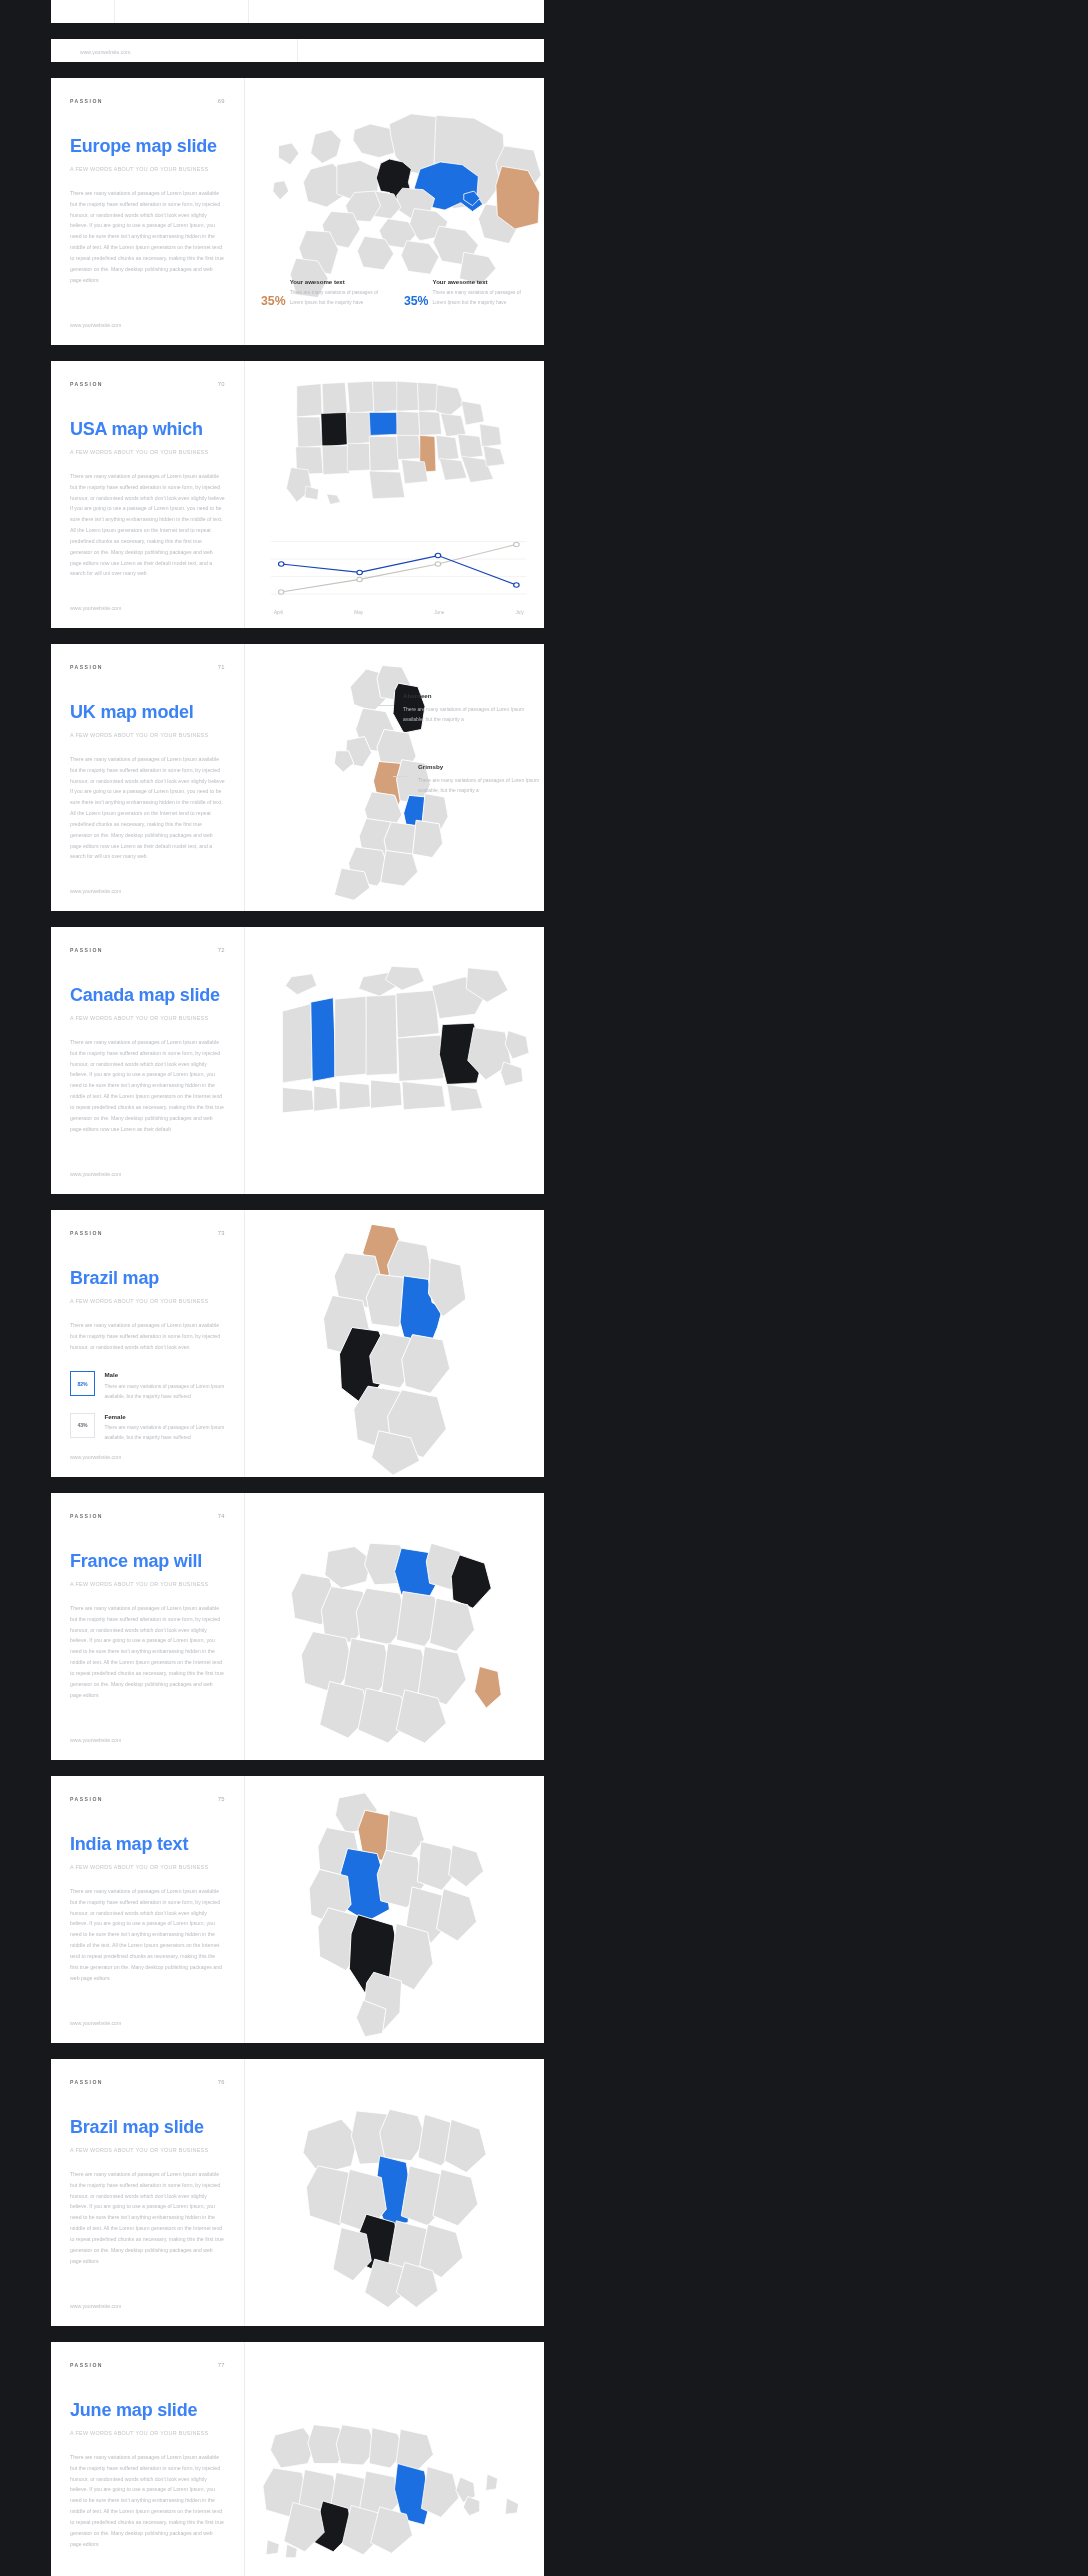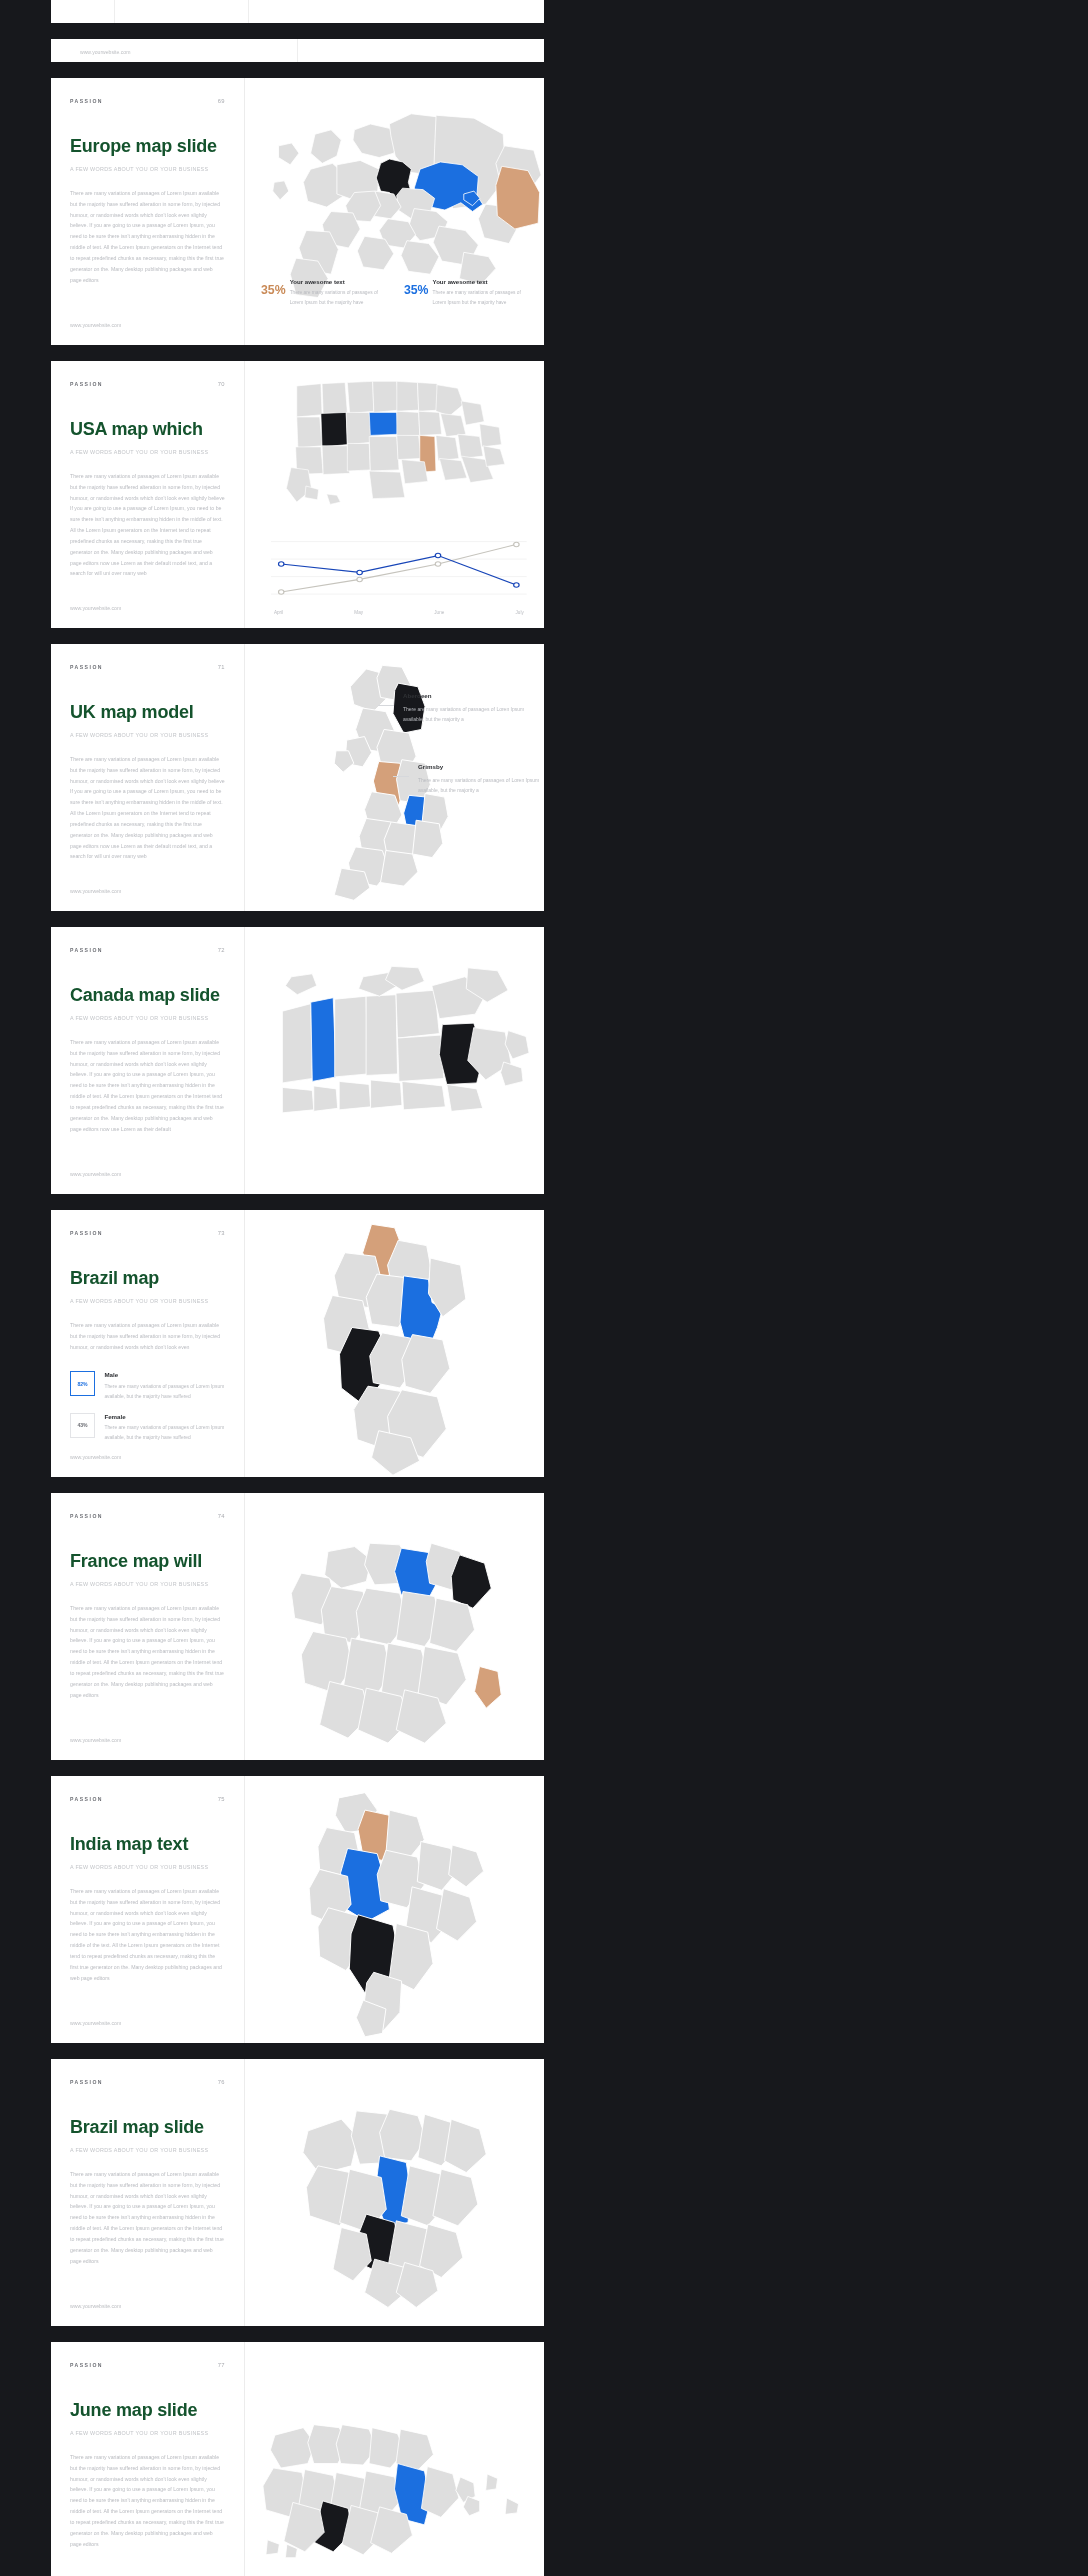--- a/index.html
+++ b/index.html
@@ -63,21 +63,21 @@
   .pagenum {
     font-size: 5.8px;
     color: #a9abb0;
     letter-spacing: 0.4px;
   }
 
   .slide-title {
     font-size: 18px;
     line-height: 1.17;
     font-weight: 700;
-    color: #14532d;
+    color: #3b82f6;
     letter-spacing: -0.2px;
     margin-top: 32px;
   }
 
   .subtitle {
     margin-top: 8.7px;
     font-size: 5.4px;
     letter-spacing: 0.3px;
     color: #c2c4c8;
     text-transform: uppercase;
@@ -105,21 +105,21 @@
   .reg.blue { fill: #1b6fe0; }
   .reg.dark { fill: #17181c; }
   .reg.tan  { fill: #d4a07a; }
 
   
   .stats-row {
     position: absolute;
     left: 16px; right: 10.2px; bottom: 38px;
     display: flex; gap: 13px;
   }
-  .stat { display: flex; gap: 4px; align-items: flex-start; flex: 1; }
+  .stat { display: flex; gap: 4px; align-items: flex-end; flex: 1; }
   .stat-num { font-size: 12.3px; font-weight: 700; line-height: 1; padding-top: 6.5px; }
   .stat-num.tan { color: #c98a57; }
   .stat-num.blue { color: #1b6fe0; }
   .stat-title { font-size: 6.1px; font-weight: 700; color: #2f3135; margin-bottom: 3.6px; }
   .stat-desc { font-size: 4.8px; line-height: 1.95; color: #b9bbc0; }
 
   
   .chart-box { position: absolute; left: 26px; right: 17.4px; bottom: 22px; height: 70px; }
   .chart-box svg { width: 100%; height: 100%; overflow: visible; }
 

